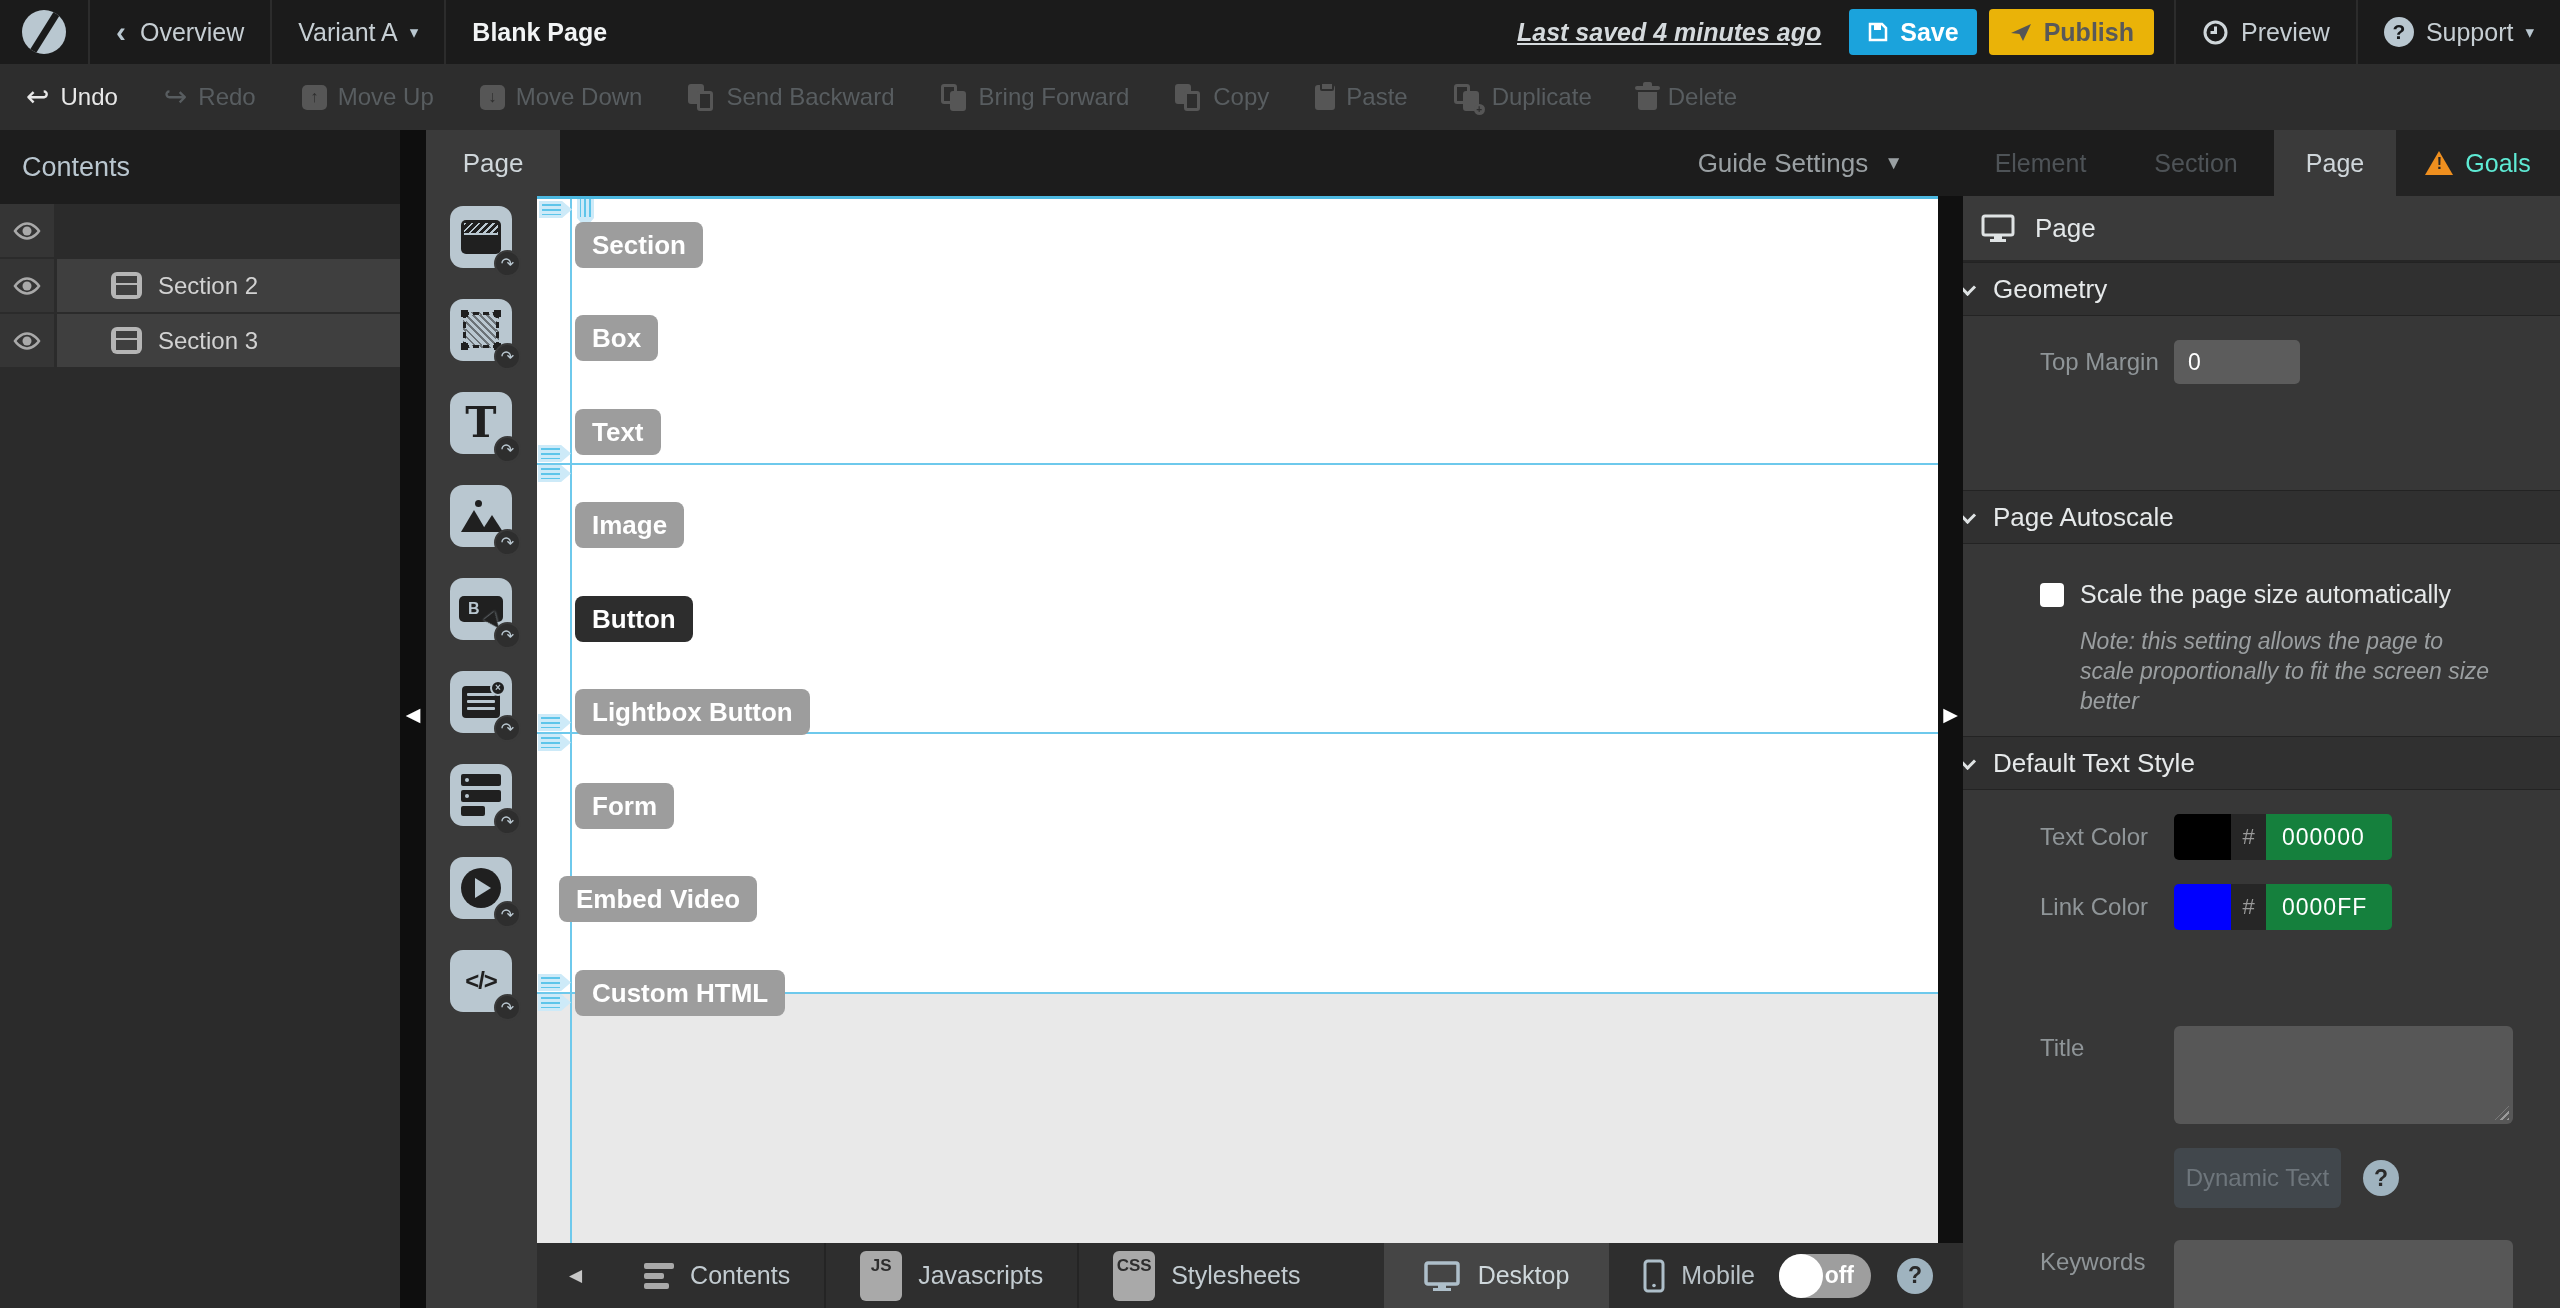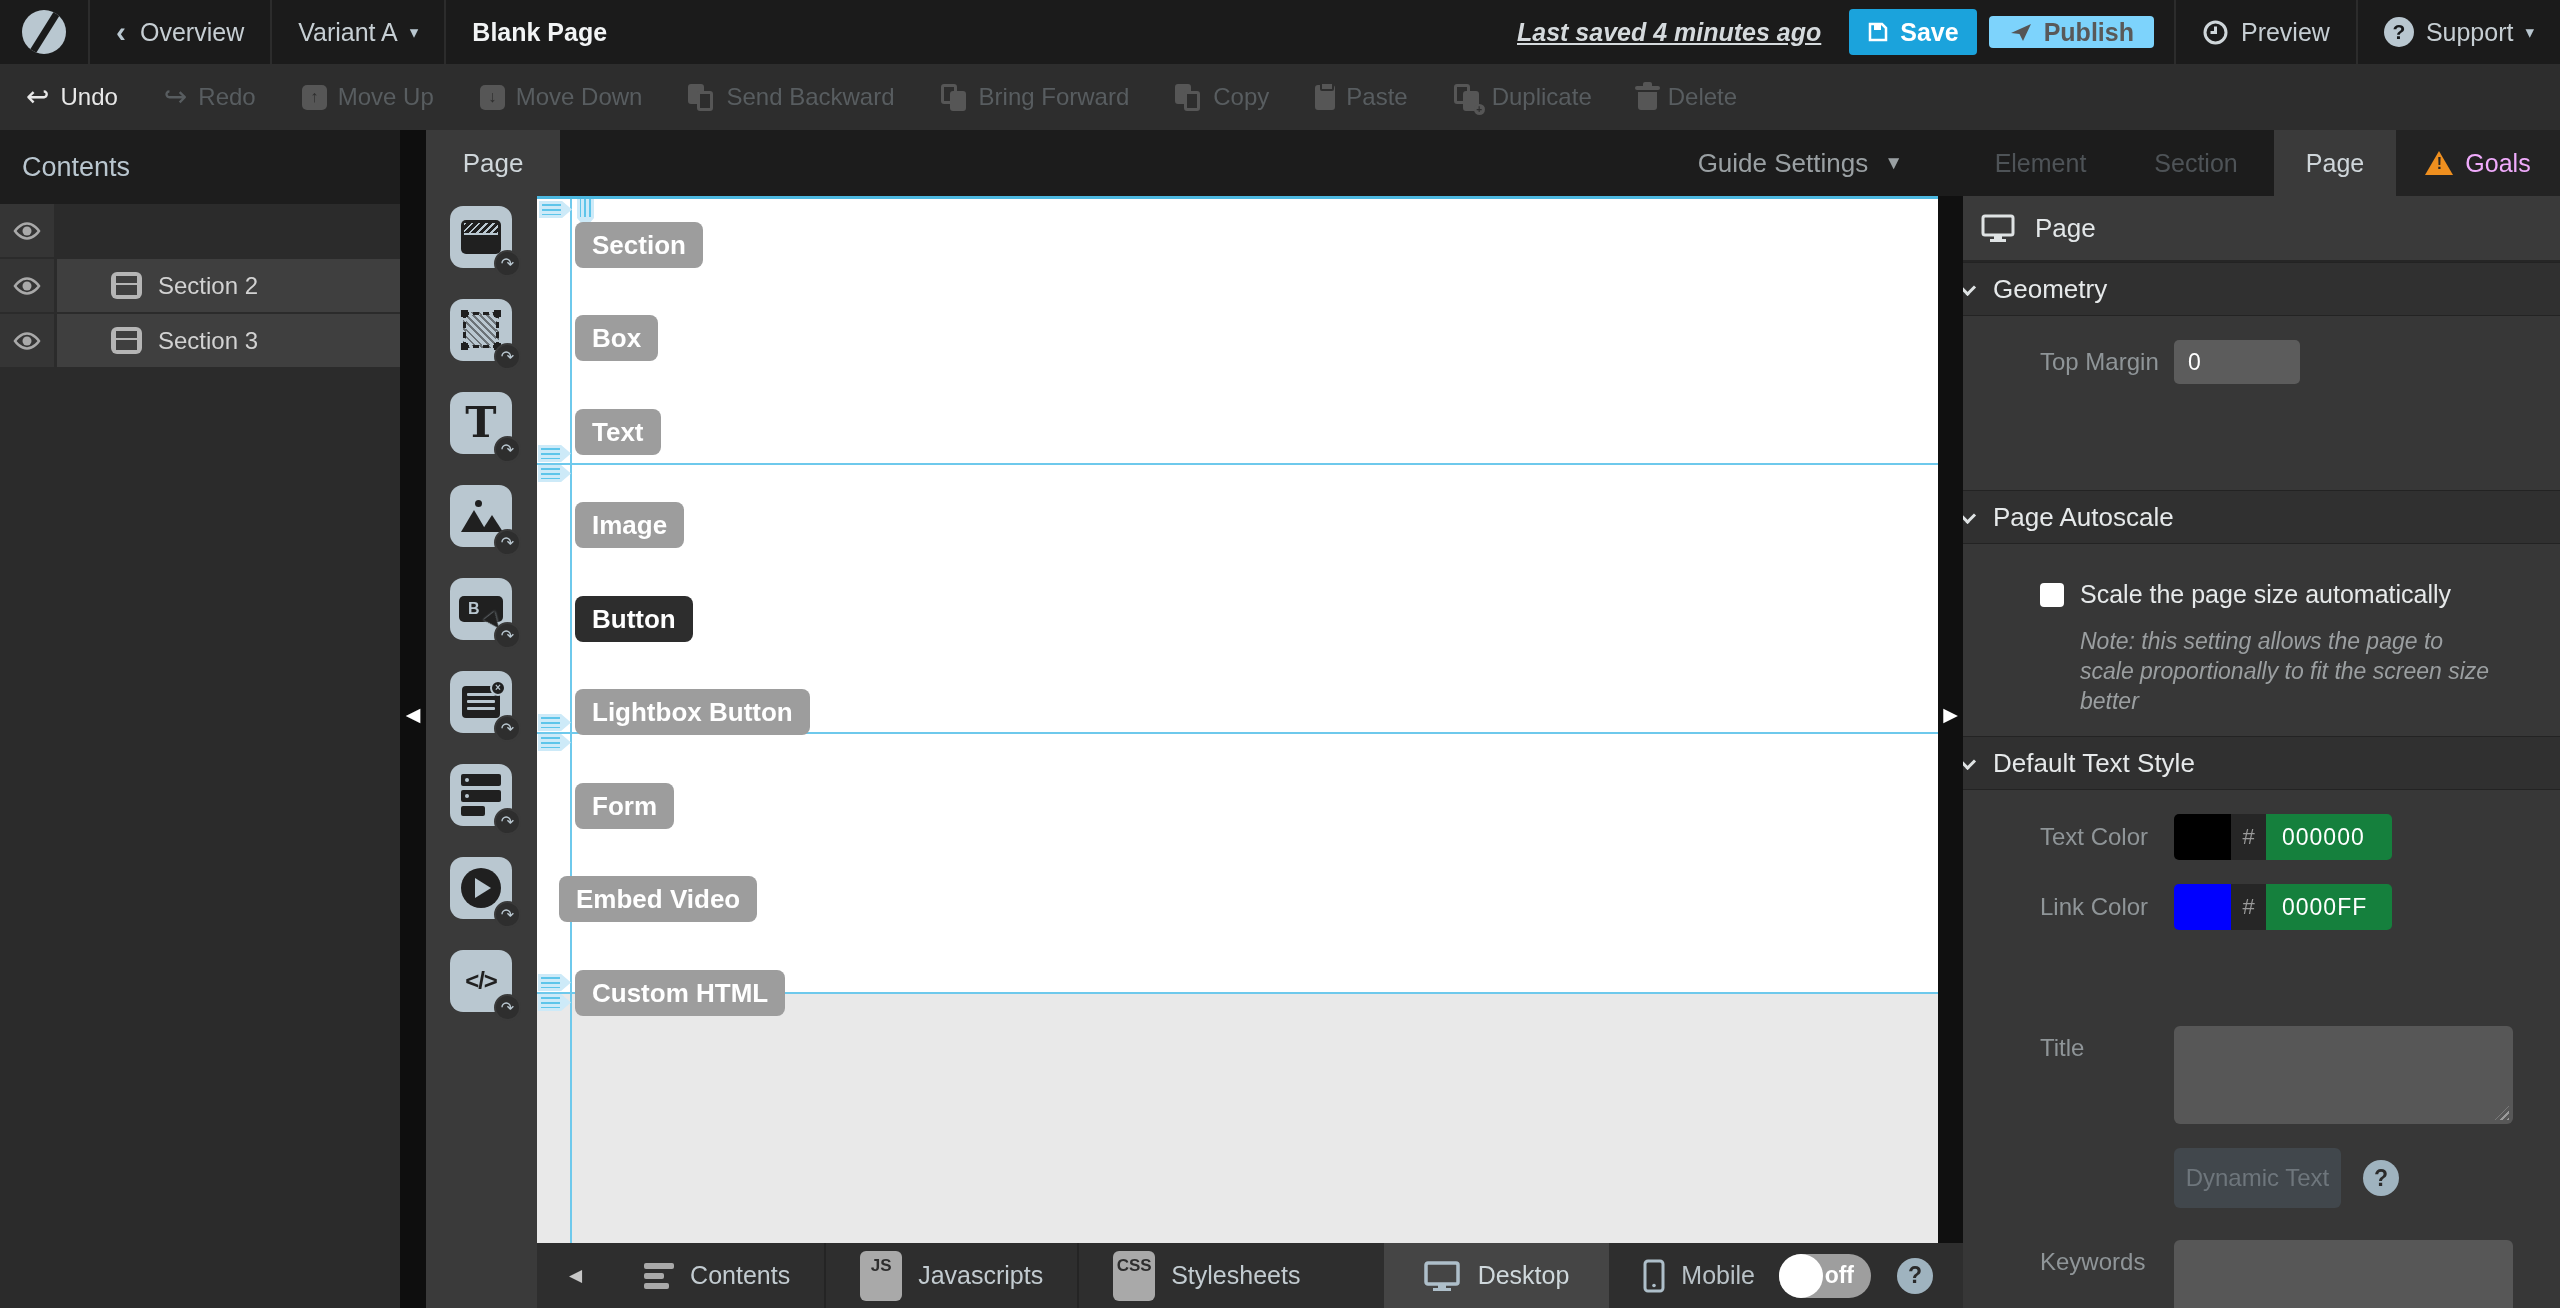--- a/index.html
+++ b/index.html
@@ -12,21 +12,21 @@
   .tb-sep { width:2px; height:64px; background:#2c2c2c; }
   .tb-item { display:flex; align-items:center; gap:12px; padding:0 26px; height:100%; }
   .logo { width:44px; height:44px; border-radius:50%; background:#b9c7d0; position:relative; overflow:hidden; margin:0 22px; flex:none; }
   .logo::after { content:''; position:absolute; left:19px; top:-6px; width:7px; height:58px; background:#1b1b1b; transform:rotate(32deg); }
   .back-chev { font-size:30px; font-weight:bold; color:#b9c7d0; margin-right:2px; }
   .caret { font-size:17px; color:#b9c7d0; }
   .page-title { color:#f2f4f5; font-weight:bold; }
   .tb-right { margin-left:auto; display:flex; align-items:center; height:100%; }
   .last-saved { font-style:italic; text-decoration:underline; color:#d5dadd; margin-right:28px; font-weight:bold; }
   .btn-save { background:#1ba3dc; color:#fff; height:46px; border-radius:4px; padding:0 18px; display:flex; gap:11px; align-items:center; font-size:25px; font-weight:bold; margin-right:12px; }
-  .btn-publish { background:#7dd3fc; color:#595959; height:32px; border-radius:4px; padding:4px 20px; display:flex; gap:11px; align-items:center; font-size:25px; font-weight:bold; margin-right:20px; }
+  .btn-publish { background:#eab308; color:#595959; height:46px; border-radius:4px; padding:4px 20px; display:flex; gap:11px; align-items:center; font-size:25px; font-weight:bold; margin-right:20px; }
   .help-circle { width:30px; height:30px; border-radius:50%; background:#b9c7d0; color:#16181a; font-size:21px; font-weight:bold; display:grid; place-items:center; flex:none; }
 
   
   .toolbar { position:absolute; top:64px; left:0; right:0; height:66px; background:#2d2d2d; display:flex; align-items:center; padding-left:26px; z-index:29; }
   .t-item { display:flex; align-items:center; gap:11px; margin-right:46px; color:#585d60; font-size:24px; }
   .t-item.enabled { color:#e8e8e8; }
   .t-glyph { font-size:28px; line-height:1; }
   .sq { width:25px; height:25px; background:#565656; border-radius:5px; color:#2d2d2d; display:grid; place-items:center; font-size:16px; font-weight:bold; }
   .lay { position:relative; width:27px; height:27px; }
   .lay i { position:absolute; width:16px; height:20px; border-radius:3px; }
@@ -101,21 +101,21 @@
   .flag { position:absolute; width:33px; height:17px; background:#cdeaf8; clip-path:polygon(0 0,70% 0,100% 50%,70% 100%,0 100%); }
   .flag::after { content:''; position:absolute; left:3px; right:11px; top:3px; bottom:3px; background:repeating-linear-gradient(180deg,#5ec5ea 0 2px,transparent 2px 5px); }
   .flag.v { transform:rotate(90deg); }
 
   
   .rpanel { position:absolute; top:130px; left:1963px; width:597px; bottom:0; background:#373737; overflow:hidden; }
   .ptabs { height:66px; background:#1c1c1c; display:flex; font-size:25px; }
   .ptab { display:flex; align-items:center; justify-content:center; gap:12px; color:#4e5357; }
   .ptab.t-element { width:155px; } .ptab.t-section { width:156px; }
   .ptab.t-page { width:122px; background:#3a3a3a; color:#cfd6da; }
-  .ptab.t-goals { flex:1; background:#232323; color:#f0abfc; }
+  .ptab.t-goals { flex:1; background:#232323; color:#5eead4; }
   .warn { position:relative; width:28px; height:24px; flex:none; }
   .warn::before { content:''; position:absolute; left:0; top:0; width:0; height:0; border-left:14px solid transparent; border-right:14px solid transparent; border-bottom:24px solid #ef8f1f; }
   .warn::after { content:'!'; position:absolute; left:0; right:0; top:4px; text-align:center; color:#252525; font-weight:bold; font-size:16px; }
   .prow-page { height:66px; background:#3a3a3a; border-bottom:2px solid #262626; display:flex; align-items:center; gap:20px; padding-left:18px; color:#e3e7e9; font-size:26px; }
   .sec-header { height:54px; background:#303030; border-top:1px solid #232323; border-bottom:1px solid #232323; display:flex; align-items:center; gap:18px; color:#e6e9ea; font-size:26px; }
   .chev { width:12px; height:12px; border-left:3px solid #dfe3e4; border-bottom:3px solid #dfe3e4; transform:rotate(-45deg) translateY(-2px); flex:none; }
   .sec-body { position:relative; }
   .prow { display:flex; align-items:center; margin:24px 0 0 77px; }
   .plabel { width:134px; color:#8f9598; font-size:24px; flex:none; }
   .plabel.top { align-self:flex-start; padding-top:8px; }

